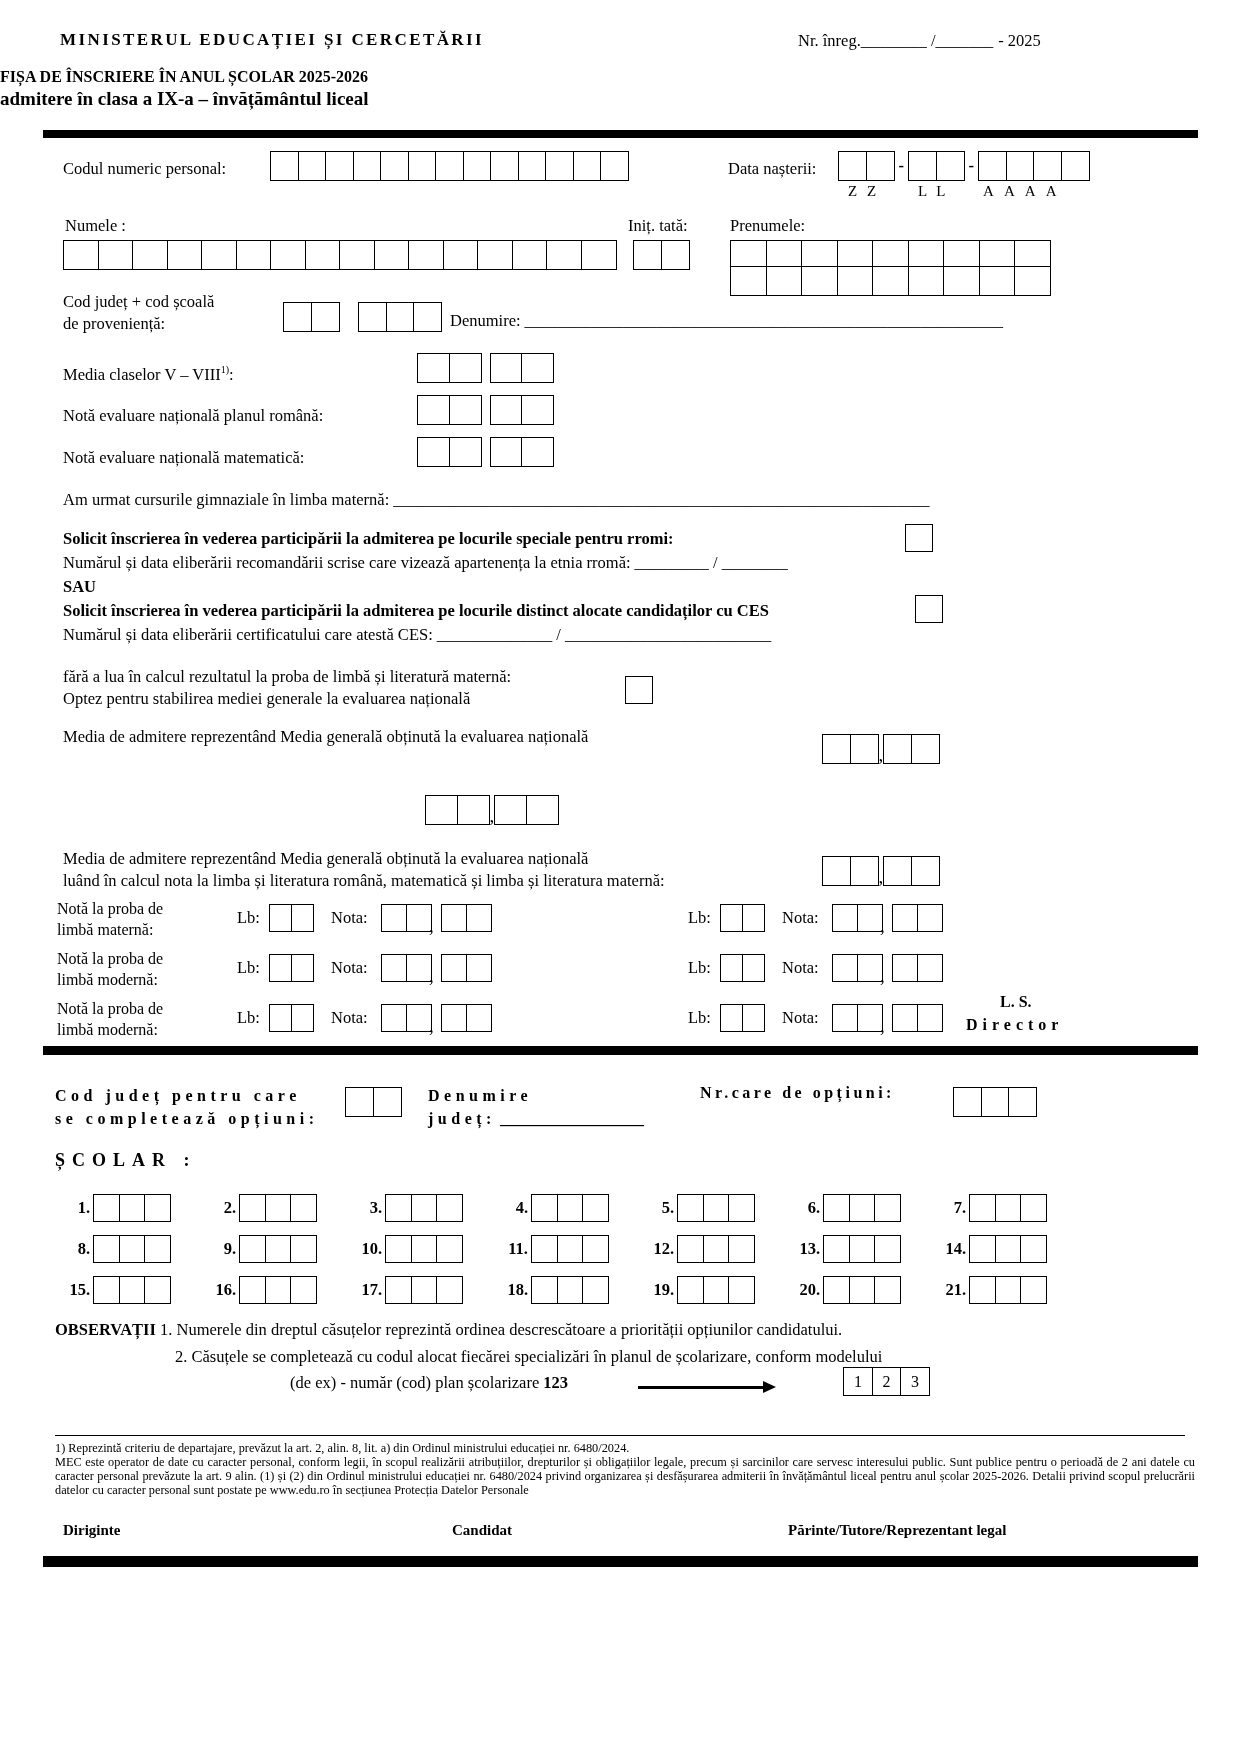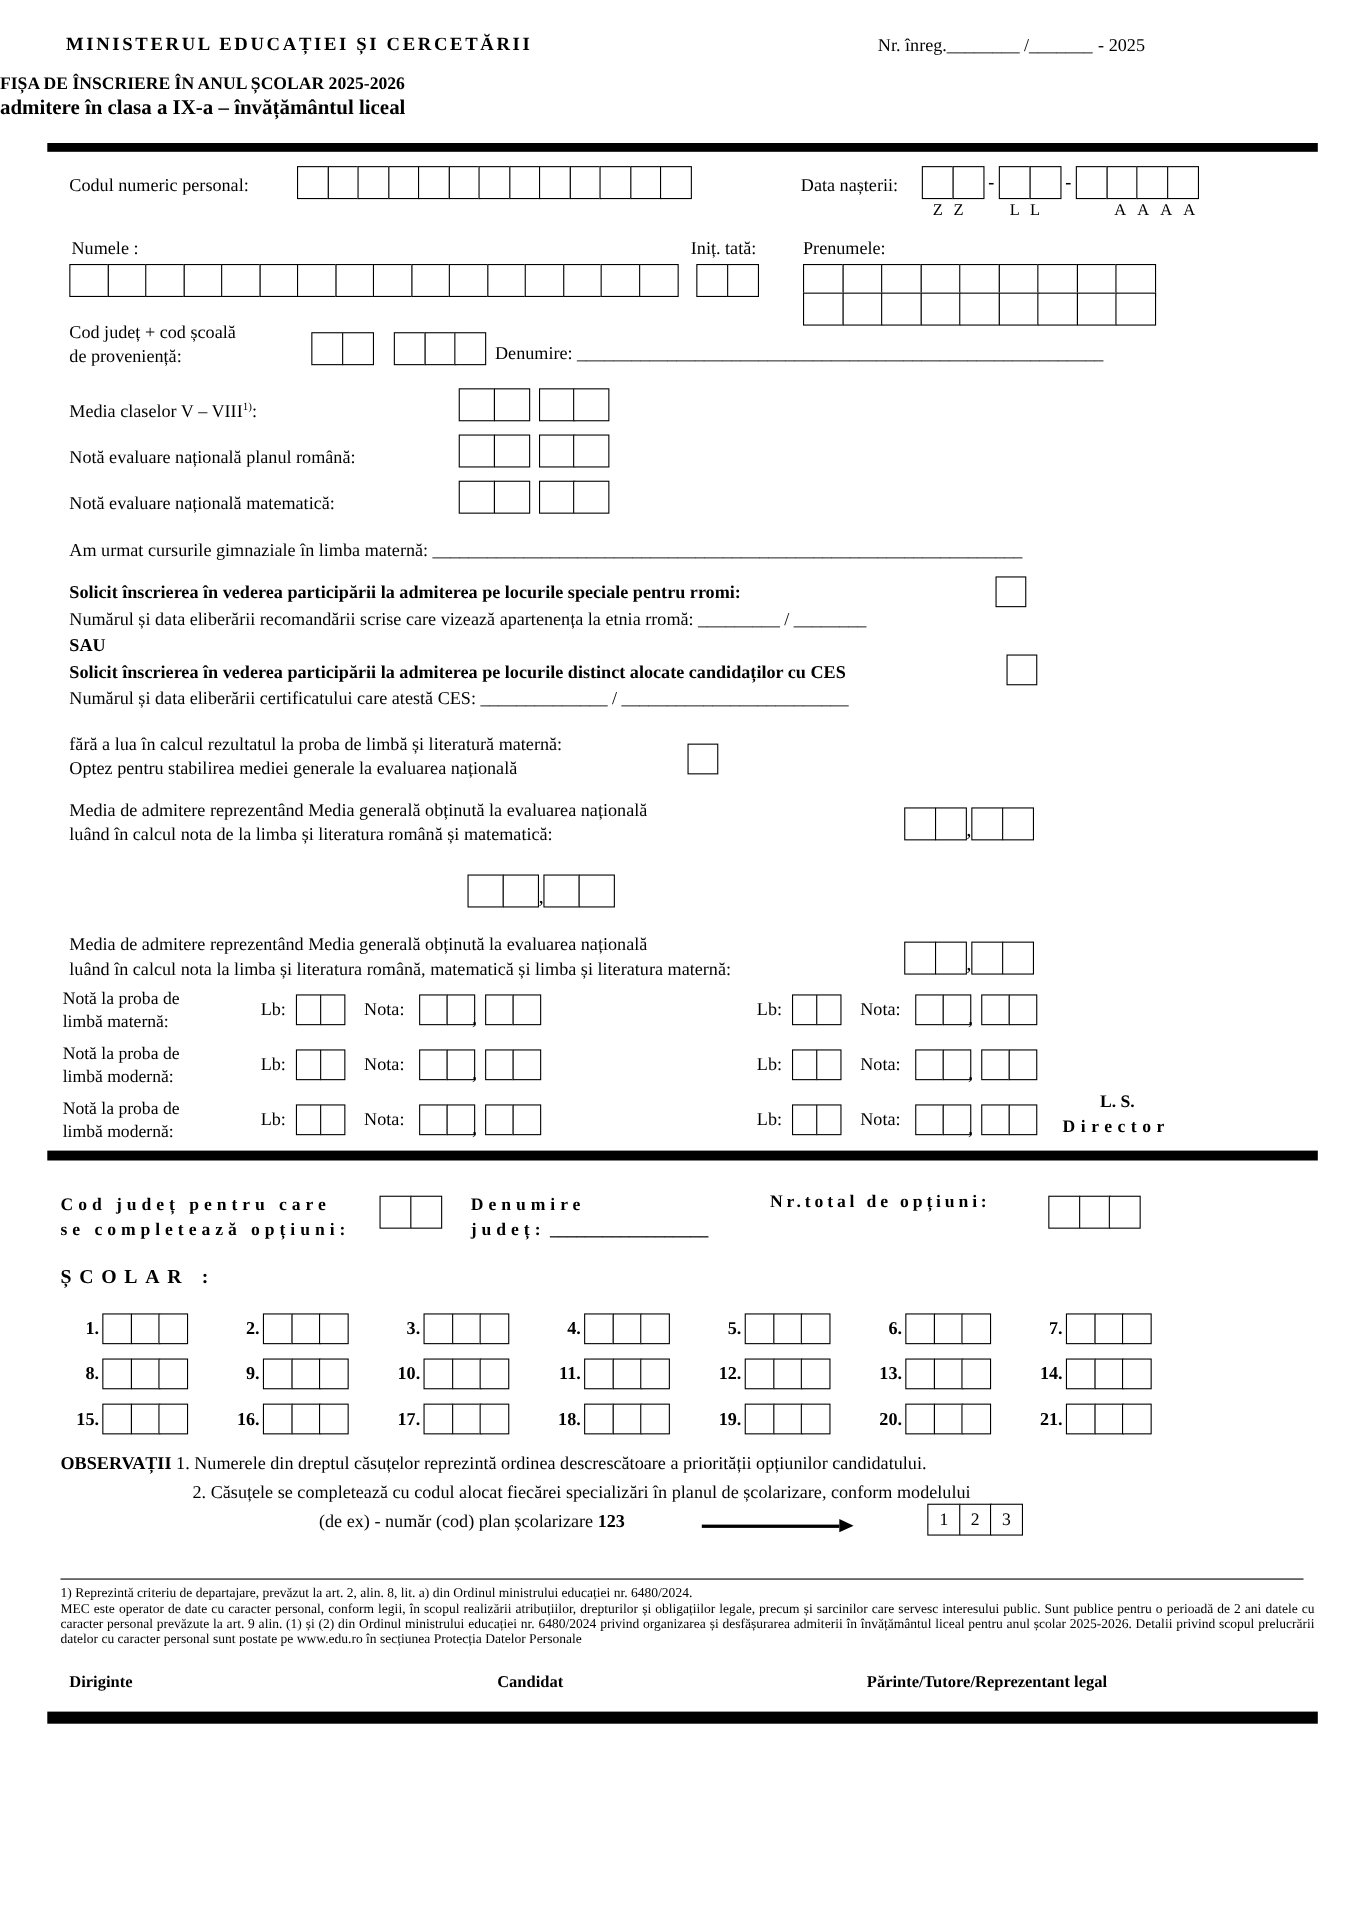--- a/index.html
+++ b/index.html
@@ -78,21 +78,21 @@
     <span class="dash">-</span>
     <span class="cells">
         <span class="box"></span>
         <span class="box"></span>
         <span class="box"></span>
         <span class="box"></span>
       </span>
   </span>
   <span class="abs" style="left:848px;top:183px;font-size:15px;letter-spacing:3px">Z Z</span>
   <span class="abs" style="left:918px;top:183px;font-size:15px;letter-spacing:3px">L L</span>
-  <span class="abs" style="left:1013px;top:183px;font-size:15px;letter-spacing:4px">A A A A</span>
+  <span class="abs" style="left:983px;top:183px;font-size:15px;letter-spacing:4px">A A A A</span>
 
   <div class="abs" style="left:65px;top:216px">Numele :</div>
   <div class="abs" style="left:628px;top:216px">Iniț. tată:</div>
   <div class="abs" style="left:730px;top:216px">Prenumele:</div>
   <span class="cells w34 abs" style="left:63px;top:240px">
       <span class="box"></span>
       <span class="box"></span>
       <span class="box"></span>
       <span class="box"></span>
       <span class="box"></span>
@@ -210,21 +210,20 @@
   </div>
 
   <div class="abs two-line" style="left:63px;top:666px">
     <div>fără a lua în calcul rezultatul la proba de limbă și literatură maternă:</div>
     <div>Optez pentru stabilirea mediei generale la evaluarea națională</div>
   </div>
   <span class="checkbox" style="left:625px;top:676px"></span>
 
   <div class="abs two-line" style="left:63px;top:726px">
     <div>Media de admitere reprezentând Media generală obținută la evaluarea  națională</div>
-    <div>luând în calcul nota de la limba și literatura română și matematică:</div>
   </div>
   <span class="abs" style="left:822px;top:734px;display:flex;align-items:flex-end">
     <span class="cells">
         <span class="box"></span>
         <span class="box"></span>
       </span>
     <span class="comma">,</span>
     <span class="cells">
         <span class="box"></span>
         <span class="box"></span>
@@ -374,21 +373,21 @@
     <div>se completează opțiuni:</div>
   </div>
   <span class="cells abs" style="left:345px;top:1087px">
       <span class="box"></span>
       <span class="box"></span>
     </span>
   <div class="abs b" style="left:428px;top:1084px;letter-spacing:4.5px;font-size:16px;line-height:23px">
     <div>Denumire</div>
     <div><span>județ:</span><span class="blank" style="letter-spacing:0">__________________</span></div>
   </div>
-  <div class="abs b" style="left:700px;top:1084px;letter-spacing:3.5px;font-size:16px">Nr.total de opțiuni:</div>
+  <div class="abs b" style="left:700px;top:1084px;letter-spacing:3.5px;font-size:16px">Nr.care de opțiuni:</div>
   <span class="cells abs" style="left:953px;top:1087px">
       <span class="box"></span>
       <span class="box"></span>
       <span class="box"></span>
     </span>
 
   <div class="abs b" style="left:55px;top:1150px;font-size:18px;letter-spacing:7px">ȘCOLAR :</div>
 
   <span class="abs opt" style="left:58px;top:1194px">
       <span class="opt-num">1.</span>

